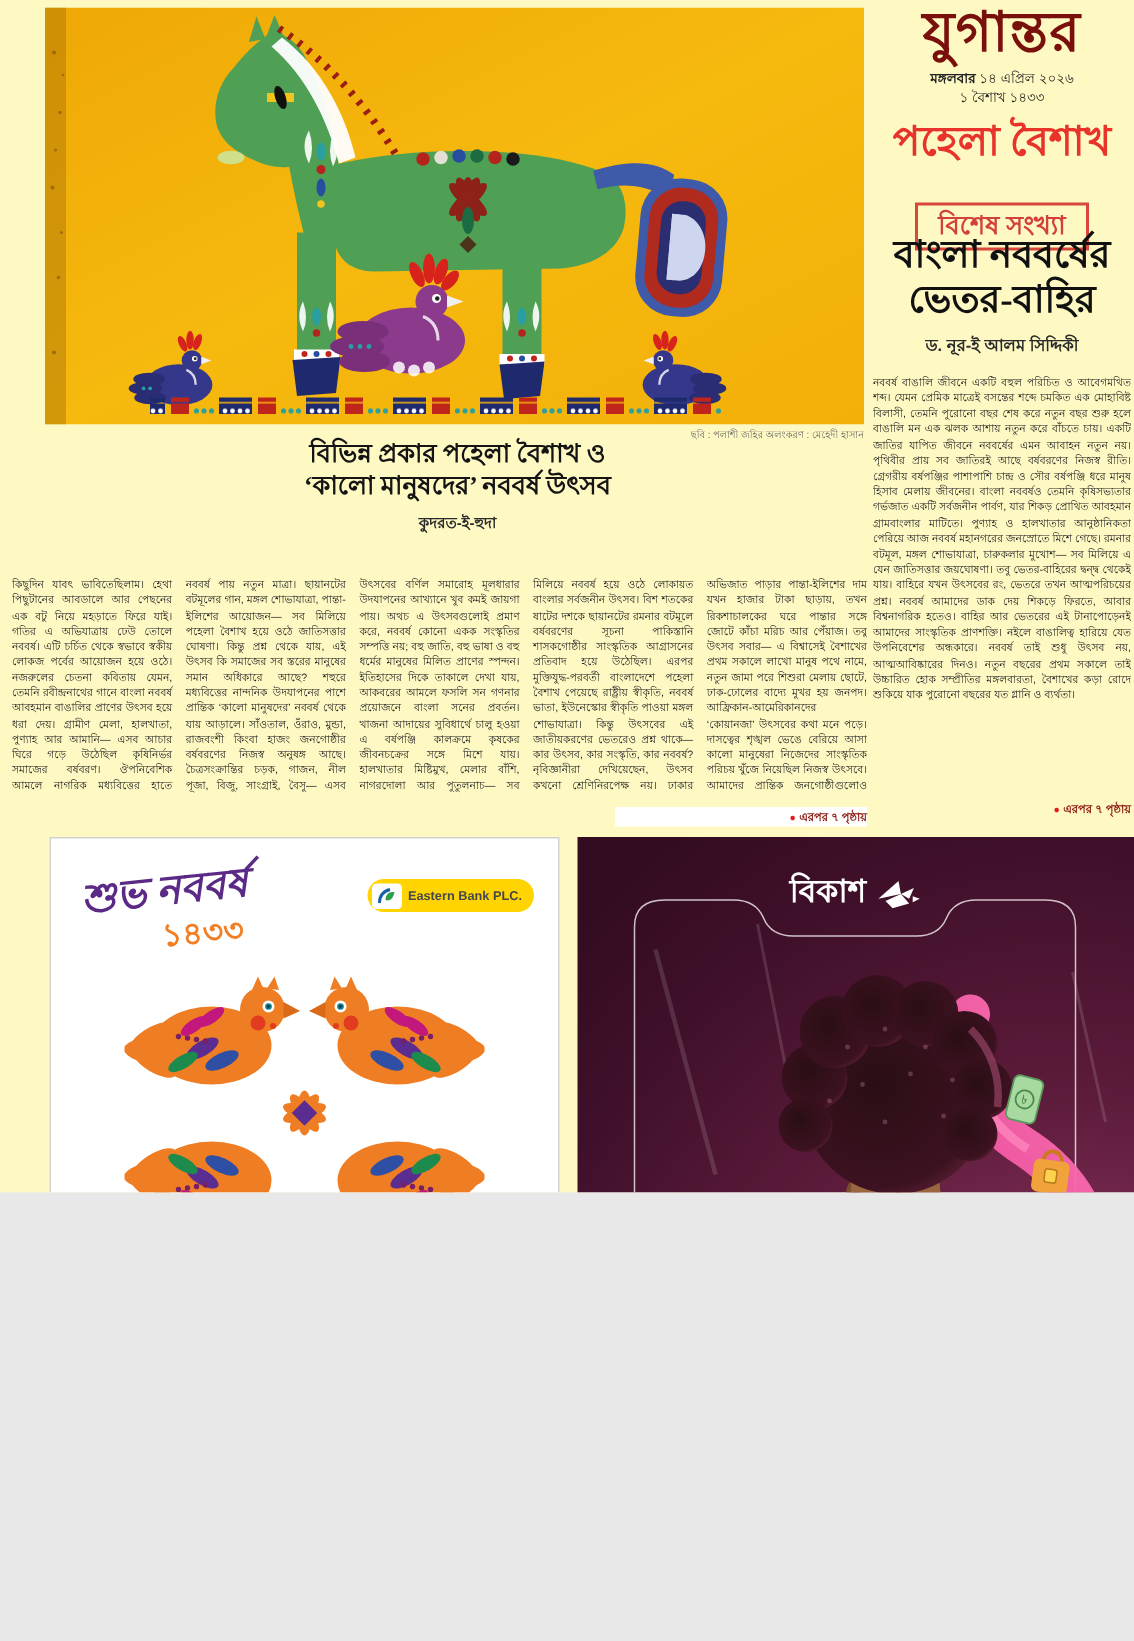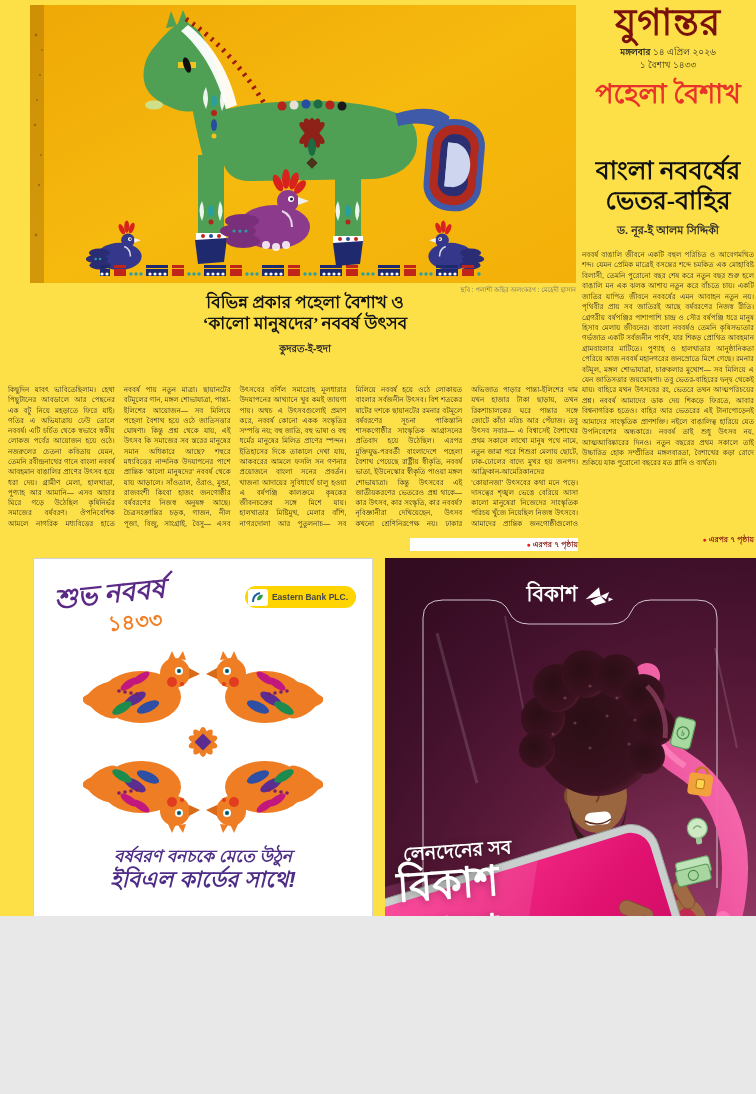--- a/index.html
+++ b/index.html
@@ -1,16 +1,16 @@
 <!DOCTYPE html>
 <html><head>
 <meta charset="utf-8">
 <style>
   html,body{margin:0;padding:0;background:#e8e8e8;}
-  #page{position:relative;width:756px;height:916px;background:#fde047;overflow:hidden;
+  #page{position:relative;width:756px;height:795px;background:#fef9c3;overflow:hidden;
         font-family:"Liberation Sans","DejaVu Sans",sans-serif;color:#1c1c1c;}
   .abs{position:absolute;}
 
   
   .masthead{left:580px;top:4px;width:176px;text-align:center;}
   .logo{font-size:37px;font-weight:900;color:#7a100c;line-height:1.05;letter-spacing:1px;
         font-family:"Liberation Serif","DejaVu Serif",serif;}
   .dateline{margin-top:3px;font-size:9px;color:#222;line-height:1.5;}
   .dateline b{font-weight:bold;}
   .special-label{margin-top:7px;font-size:27px;font-weight:bold;color:#e8332a;line-height:1.1;
@@ -263,20 +263,21 @@
   <div class="abs hero-caption">ছবি : পলাশী জহির  অলংকরণ : মেহেদী হাসান</div>
 
   <div class="abs masthead">
     <div class="logo">যুগান্তর</div>
     <div class="dateline">
       <b>মঙ্গলবার</b>
       <span>১৪ এপ্রিল ২০২৬</span><br>
       <span>১ বৈশাখ ১৪৩৩</span>
     </div>
     <div class="special-label">পহেলা বৈশাখ</div><br>
+    <div class="special-box">বিশেষ সংখ্যা</div>
   </div>
 
   <div class="abs side-art">
     <div class="side-head">
       <span>বাংলা নববর্ষের</span><br>
       <span>ভেতর-বাহির</span>
     </div>
     <div class="side-byline">ড. নূর-ই আলম সিদ্দিকী</div>
     <div class="side-body">নববর্ষ বাঙালি জীবনে একটি বহুল পরিচিত ও আবেগমথিত শব্দ। যেমন প্রেমিক মাত্রেই বসন্তের শব্দে চমকিত এক মোহাবিষ্ট বিলাসী, তেমনি পুরোনো বছর শেষ করে নতুন বছর শুরু হলে বাঙালি মন এক ঝলক আশায় নতুন করে বাঁচতে চায়। একটি জাতির যাপিত জীবনে নববর্ষের এমন আবাহন নতুন নয়। পৃথিবীর প্রায় সব জাতিরই আছে বর্ষবরণের নিজস্ব রীতি। গ্রেগরীয় বর্ষপঞ্জির পাশাপাশি চান্দ্র ও সৌর বর্ষপঞ্জি ধরে মানুষ হিসাব মেলায় জীবনের। বাংলা নববর্ষও তেমনি কৃষিসভ্যতার গর্ভজাত একটি সর্বজনীন পার্বণ, যার শিকড় প্রোথিত আবহমান গ্রামবাংলার মাটিতে। পুণ্যাহ ও হালখাতার আনুষ্ঠানিকতা পেরিয়ে আজ নববর্ষ মহানগরের জনস্রোতে মিশে গেছে। রমনার বটমূল, মঙ্গল শোভাযাত্রা, চারুকলার মুখোশ— সব মিলিয়ে এ যেন জাতিসত্তার জয়ঘোষণা। তবু ভেতর-বাহিরের দ্বন্দ্ব থেকেই যায়। বাহিরে যখন উৎসবের রং, ভেতরে তখন আত্মপরিচয়ের প্রশ্ন। নববর্ষ আমাদের ডাক দেয় শিকড়ে ফিরতে, আবার বিশ্বনাগরিক হতেও। বাহির আর ভেতরের এই টানাপোড়েনই আমাদের সাংস্কৃতিক প্রাণশক্তি। নইলে বাঙালিত্ব হারিয়ে যেত উপনিবেশের অন্ধকারে। নববর্ষ তাই শুধু উৎসব নয়, আত্মআবিষ্কারের দিনও। নতুন বছরের প্রথম সকালে তাই উচ্চারিত হোক সম্প্রীতির মঙ্গলবারতা, বৈশাখের কড়া রোদে শুকিয়ে যাক পুরোনো বছরের যত গ্লানি ও ব্যর্থতা।</div>
     <span class="cont">

